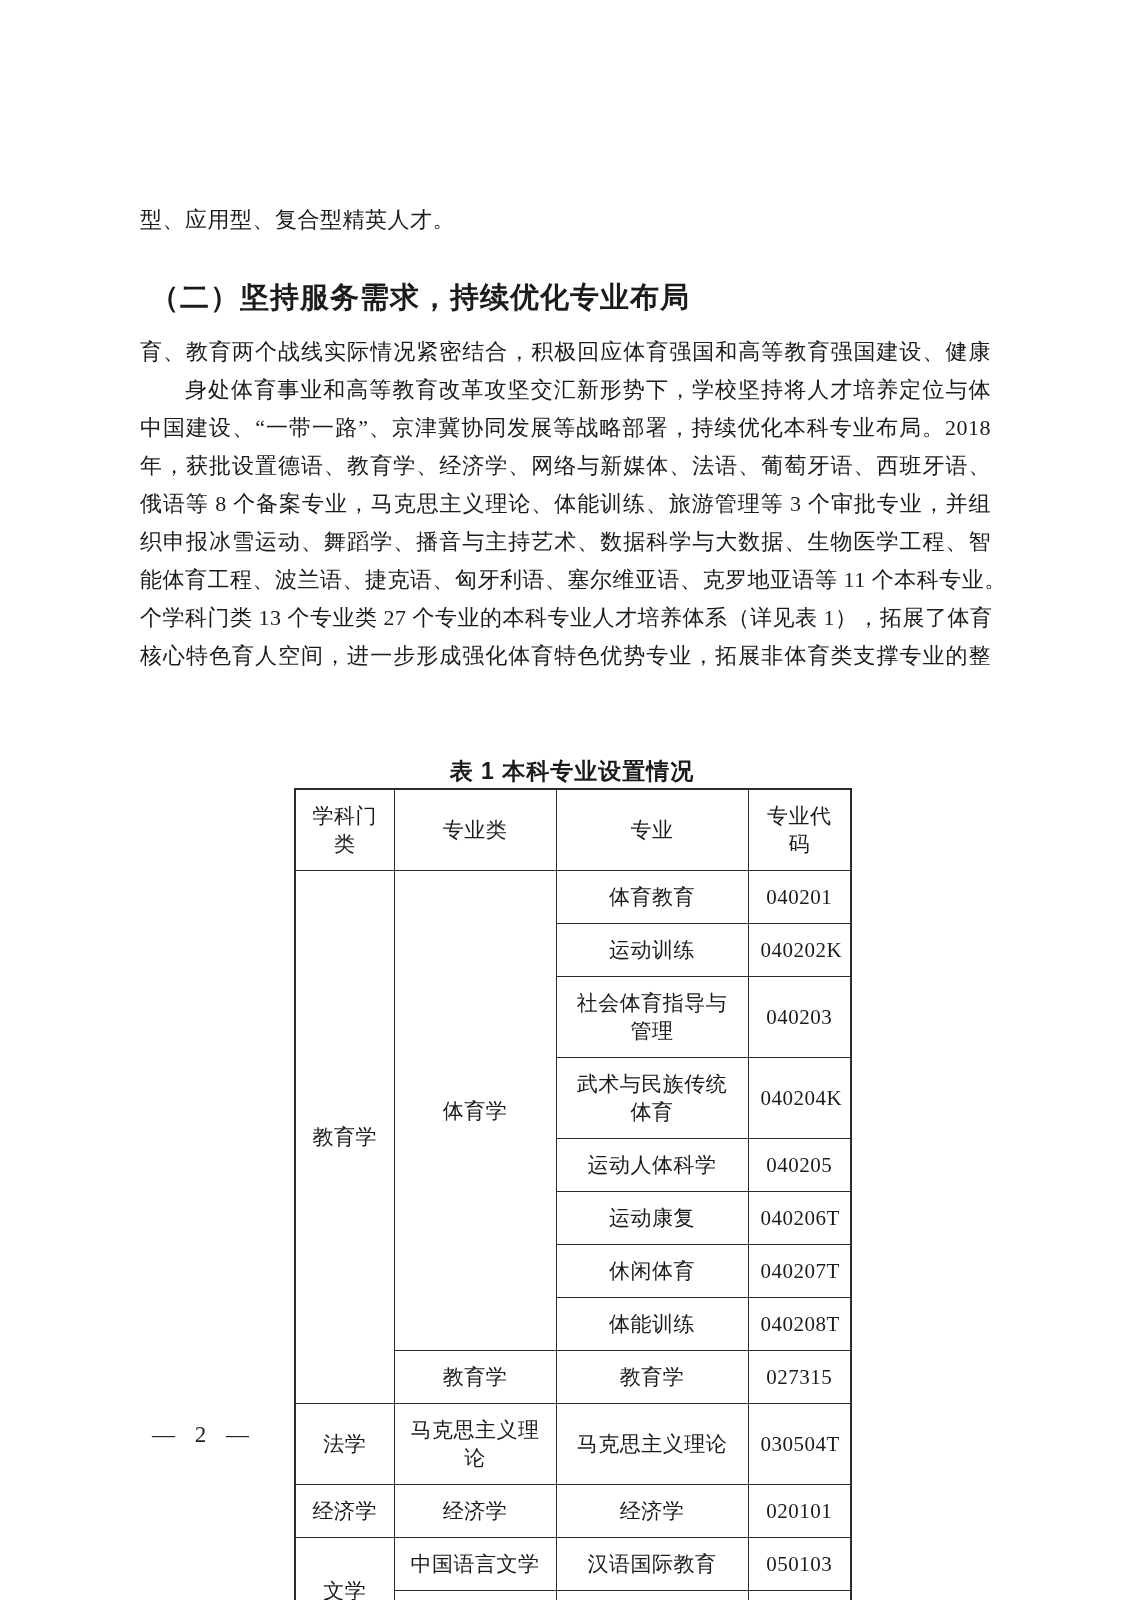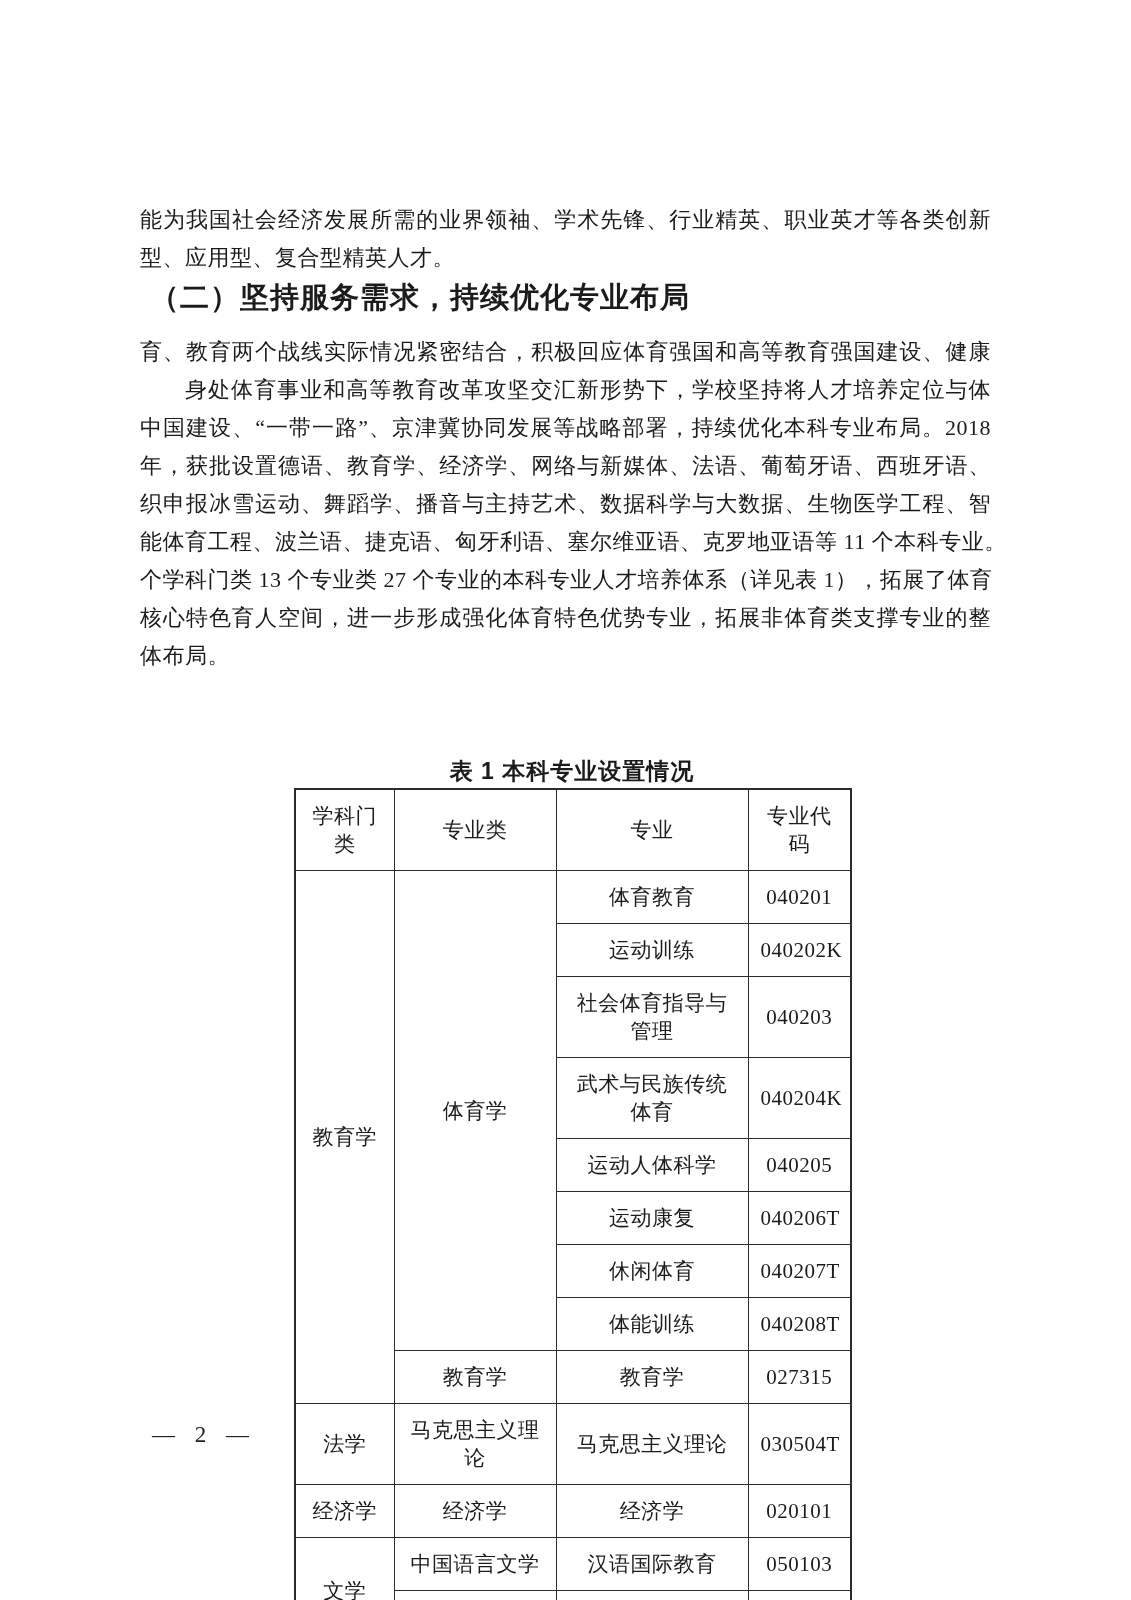--- a/index.html
+++ b/index.html
@@ -88,36 +88,35 @@
     word-spacing: 10px;
     color: #222222;
   }
 </style>
 </head>
 <body>
 
 <div class="page">
 
   <div class="textblock" style="top:201px;">
-    <div class="tline">能为我国社会经济发展所需的业界领袖、学术先锋、行业精英、职业英才等各类创新</div>
     <div class="tline last">型、应用型、复合型精英人才。</div>
   </div>
 
   <div class="heading">（二）坚持服务需求，持续优化专业布局</div>
 
   <div class="textblock" style="top:333px;">
     <div class="tline">育、教育两个战线实际情况紧密结合，积极回应体育强国和高等教育强国建设、健康</div>
     <div class="tline indent">身处体育事业和高等教育改革攻坚交汇新形势下，学校坚持将人才培养定位与体</div>
     <div class="tline">中国建设、“一带一路”、京津冀协同发展等战略部署，持续优化本科专业布局。2018</div>
     <div class="tline">年，获批设置德语、教育学、经济学、网络与新媒体、法语、葡萄牙语、西班牙语、</div>
+    <div class="tline">俄语等 8 个备案专业，马克思主义理论、体能训练、旅游管理等 3 个审批专业，并组</div>
     <div class="tline">织申报冰雪运动、舞蹈学、播音与主持艺术、数据科学与大数据、生物医学工程、智</div>
     <div class="tline">能体育工程、波兰语、捷克语、匈牙利语、塞尔维亚语、克罗地亚语等 11 个本科专业。</div>
     <div class="tline">个学科门类 13 个专业类 27 个专业的本科专业人才培养体系（详见表 1），拓展了体育</div>
     <div class="tline">核心特色育人空间，进一步形成强化体育特色优势专业，拓展非体育类支撑专业的整</div>
-    <div class="tline last">体布局。</div>
   </div>
 
   <div class="caption">表 1 本科专业设置情况</div>
 
   <table class="majors">
     <colgroup>
         <col class="c1">
         <col class="c2">
         <col class="c3">
         <col class="c4">

